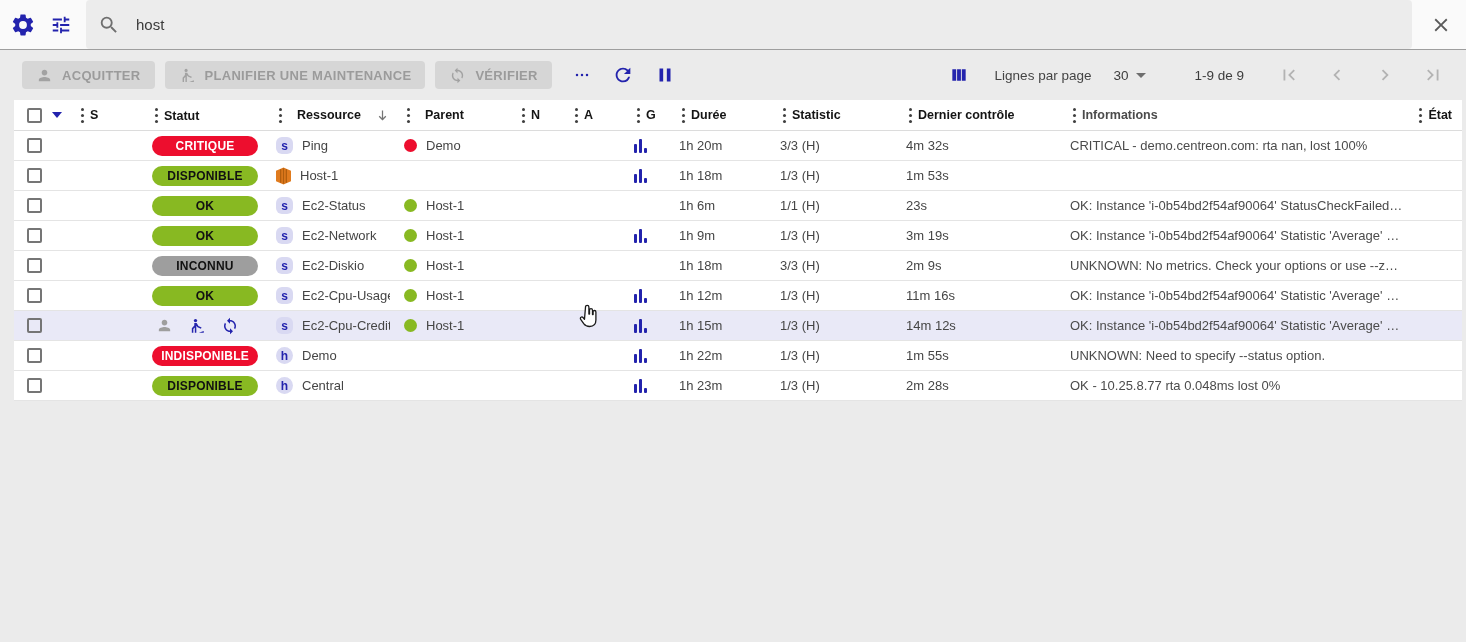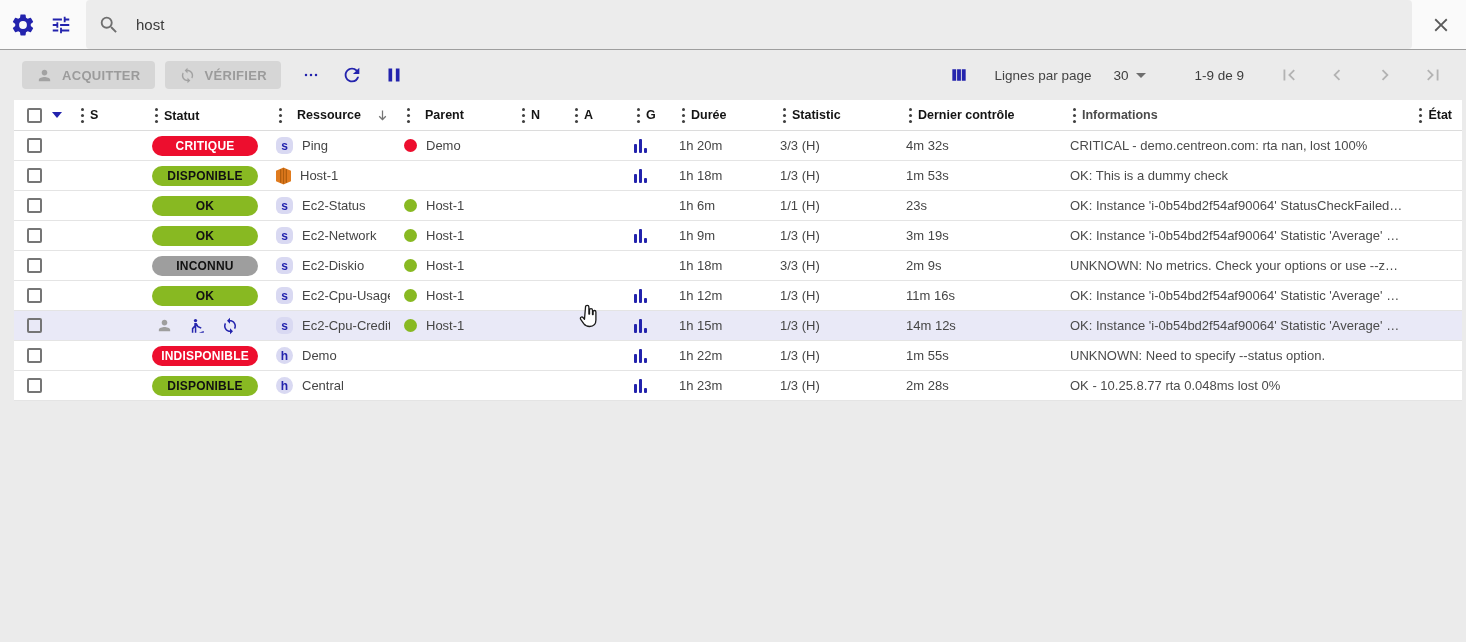--- a/index.html
+++ b/index.html
@@ -126,20 +126,30 @@
 </div>
 
 <div class="toolbar">
   <button class="btn" disabled="">
     <span>
         <svg viewBox="0 0 24 24" width="17" height="17">
           <path d="M12 12c2.21 0 4-1.79 4-4s-1.79-4-4-4-4 1.79-4 4 1.79 4 4 4zm0 2c-2.67 0-8 1.34-8 4v2h16v-2c0-2.66-5.33-4-8-4z"></path>
         </svg>
       </span>
     <span>ACQUITTER</span>
+  </button>
+  <button class="btn" disabled="">
+    <span>
+        <svg viewBox="0 0 24 24" width="17" height="17">
+          <circle cx="10" cy="4.8" r="2.2"></circle>
+          <path d="M8.4 8h3.1l2.4 3.9 4.2 2-0.9 1.8-4.6-2.2-1.5-2V21h-2v-7l-2 2v5H5.1v-6l3.3-3.6z"></path>
+          <path d="M14.5 21l6.5-2.2V21z"></path>
+        </svg>
+      </span>
+    <span>PLANIFIER UNE MAINTENANCE</span>
   </button>
   <button class="btn" disabled="">
     <span>
         <svg viewBox="0 0 24 24" width="17" height="17">
           <path d="M12 4V1L8 5l4 4V6c3.31 0 6 2.69 6 6 0 1.01-.25 1.97-.7 2.8l1.46 1.46A7.93 7.93 0 0 0 20 12c0-4.42-3.58-8-8-8zm0 14c-3.31 0-6-2.69-6-6 0-1.01.25-1.97.7-2.8L5.24 7.74A7.93 7.93 0 0 0 4 12c0 4.42 3.58 8 8 8v3l4-4-4-4v3z"></path>
         </svg>
       </span>
     <span>VÉRIFIER</span>
   </button>
   <span class="iconbtn">
@@ -322,21 +332,20 @@
     <div class="td c-g">
       <span class="chart">
             <i></i>
             <i></i>
             <i></i>
           </span>
     </div>
     <div class="td c-duree">1h 18m</div>
     <div class="td c-tent">1/3 (H)</div>
     <div class="td c-last">1m 53s</div>
-    <div class="td c-info">OK: This is a dummy check</div>
     <div class="td c-etat"></div>
   </div>
       <div class="tr">
     <div class="td c-check">
           <span class="cb"></span>
         </div>
     <div class="td c-caret"></div>
     <div class="td c-s"></div>
     <div class="td c-statut">
       <span class="badge b-ok">OK</span>

